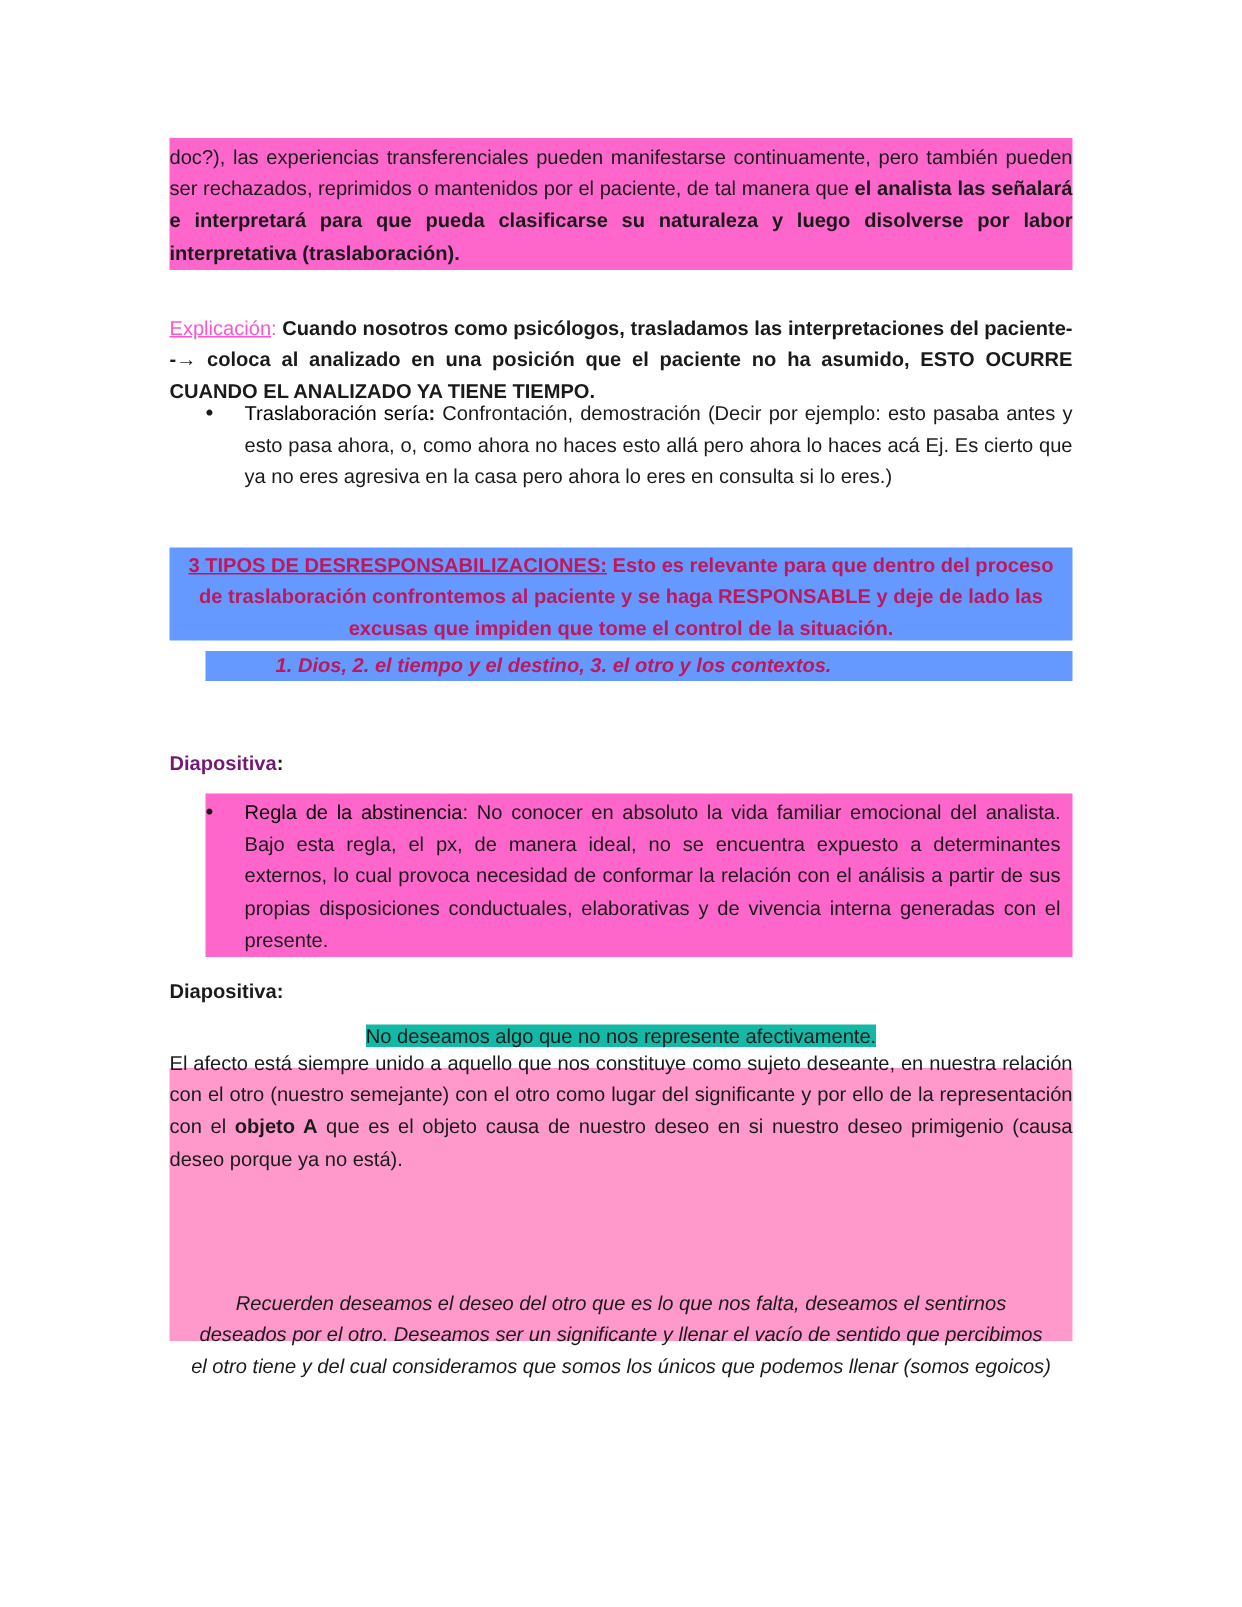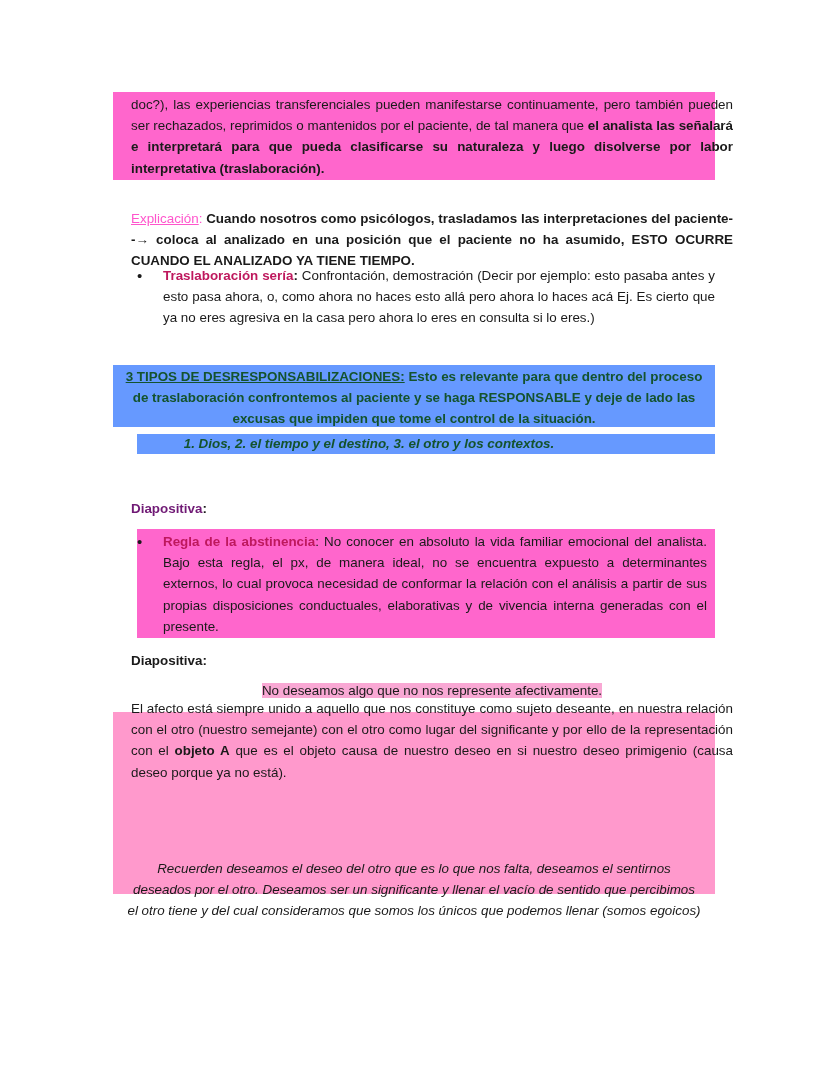--- a/index.html
+++ b/index.html
@@ -7,34 +7,34 @@
          font-family: "Liberation Sans", sans-serif; color: #1a1a1a; }
   .page { position: absolute; left: 113px; top: 0; width: 602px; }
   .p { font-size: 13.4px; line-height: 21.2px; margin: 0; }
   .justify { text-align: justify; text-align-last: left; }
   .center { text-align: center; }
   b, .b { font-weight: bold; }
 
   .box-magenta { position: absolute; background: #ff66cc; }
   .box-blue { position: absolute; background: #6699ff; }
   .box-pink { position: absolute; background: #ff99cc; }
-  .hl-yellow { background: #f9a8d4; }
+  .hl-yellow { background: #14b8a6; }
 
-  .blk { position: absolute; left: 0; width: 602px; padding-left: 18px; }
+  .blk { position: absolute; left: 0; width: 602px; }
 
   .bullet-row { position: absolute; display: flex; }
   .bullet { width: 22px; flex: 0 0 22px; font-size: 15px; line-height: 21.2px; padding-left: 24px; }
   .bullet-text { flex: 1; }
 
   .lbl-pink { color: #ff55cc; text-decoration: underline; }
-  .lbl-red { color: #be185d; font-weight: bold; }
+  .lbl-red { color: #000000; font-weight: normal; }
   .lbl-green { color: #701a75; font-weight: bold; }
   .ul { text-decoration: underline; }
   .italic { font-style: italic; }
-  .navy { color: #14532d; }
+  .navy { color: #be185d; }
 </style>
 </head>
 <body>
 
 <div class="box-magenta" style="left:113px; top:92px; width:602px; height:88px;"></div>
 <div class="box-blue" style="left:113px; top:365px; width:602px; height:62px;"></div>
 <div class="box-blue" style="left:137px; top:434px; width:578px; height:20px;"></div>
 <div class="box-magenta" style="left:137px; top:529px; width:578px; height:109px;"></div>
 <div class="box-pink" style="left:113px; top:712px; width:602px; height:182px;"></div>
 

